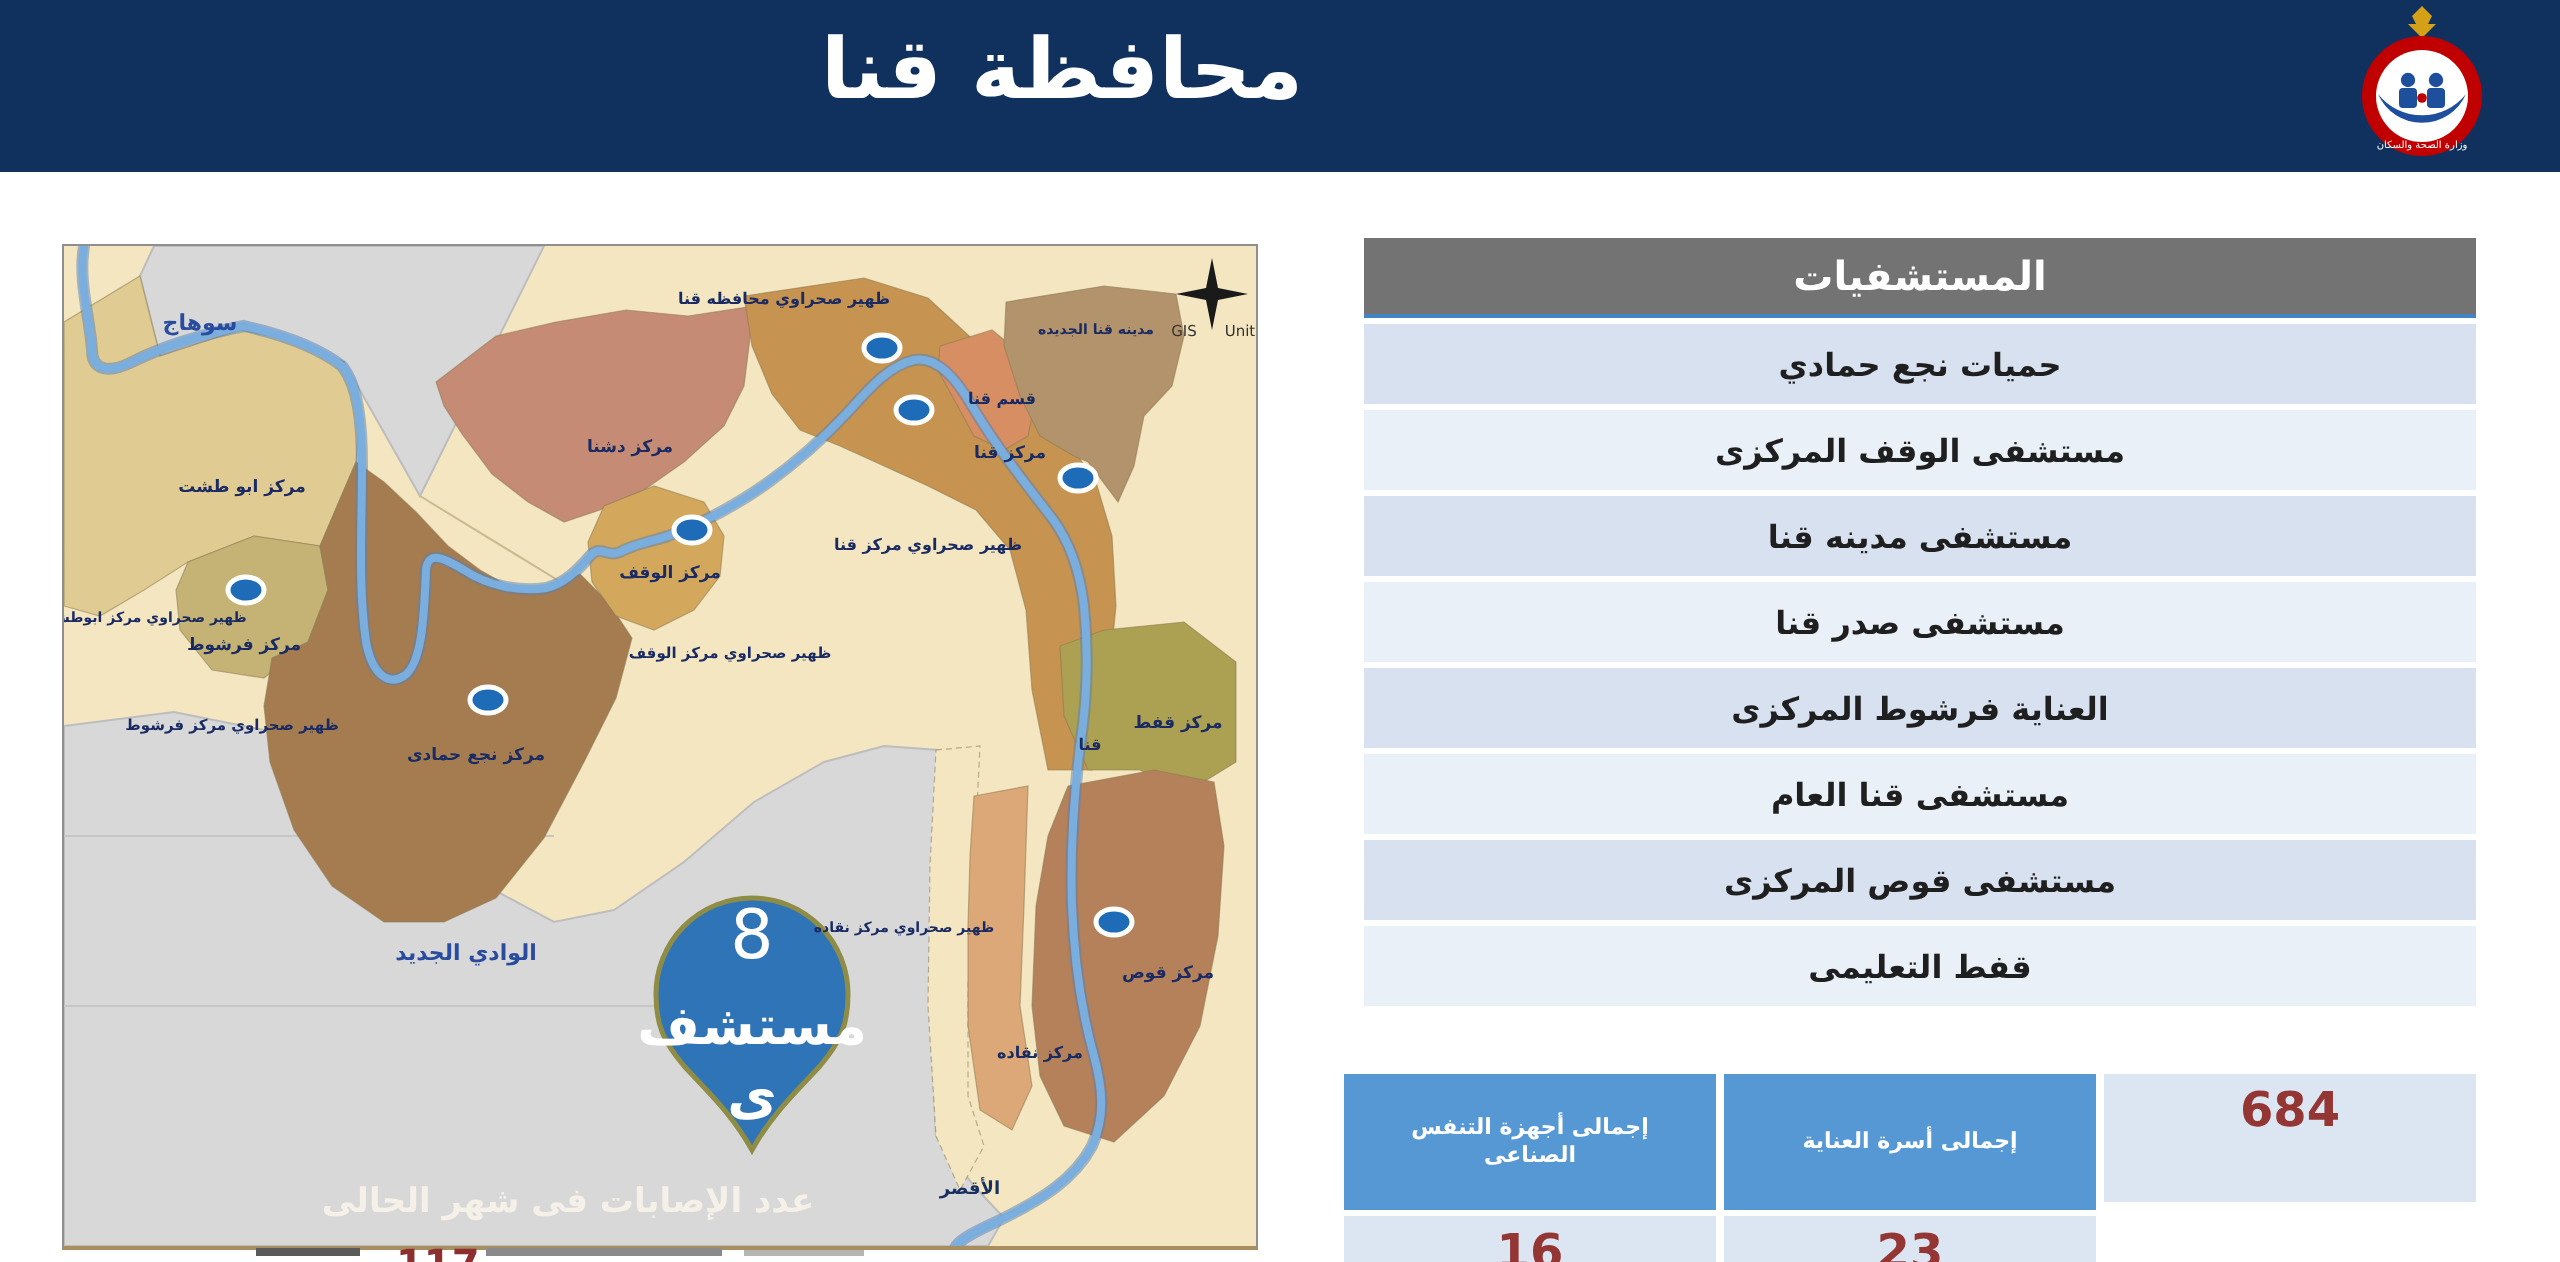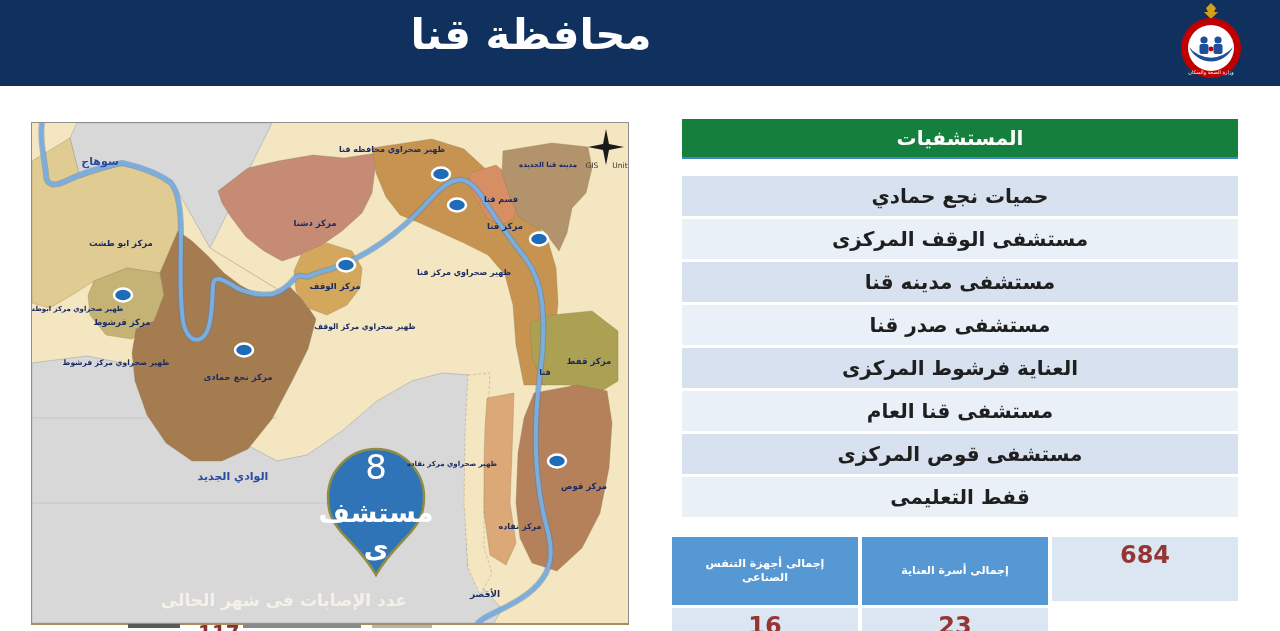--- a/index.html
+++ b/index.html
@@ -23,28 +23,28 @@
   .hospital-dot{fill:#1E6CB7;stroke:#ffffff;stroke-width:2.5}
   .region{stroke:#8a7a52;stroke-width:.6;stroke-opacity:.55}
   
   .frag-117{position:absolute;left:198px;top:620px;color:#8B2F2F;font-weight:bold;font-size:20px;}
   .frag-dash1{position:absolute;left:128px;top:624px;width:52px;height:4px;background:#5a5a5a;}
   .frag-dash2{position:absolute;left:243px;top:624px;width:118px;height:4px;background:#8a8a8a;}
   .frag-dash3{position:absolute;left:372px;top:625px;width:60px;height:3px;background:#b5b5b5;}
   
   .hosp{position:absolute;left:682px;top:119px;width:556px;}
   .hosp-header{
-    height:38px;background:#15803d;border-bottom:2px solid #4384C4;
+    height:38px;background:#737373;border-bottom:2px solid #4384C4;
     color:#ffffff;font-size:20px;font-weight:bold;
-    display:flex;align-items:center;justify-content:center;margin-bottom:17px;
+    display:flex;align-items:center;justify-content:center;margin-bottom:3px;
   }
   .hosp-rows .hosp-row{
     height:40px;margin-bottom:3px;background:#EAF0F8;
     display:flex;align-items:center;justify-content:center;
-    font-size:20px;font-weight:bold;color:#1f1f1f;
+    font-size:16px;font-weight:bold;color:#1f1f1f;
   }
   .hosp-rows .hosp-row:nth-child(odd){background:#D8E1F0;}
   
   .stats{position:absolute;left:672px;top:537px;width:566px;display:flex;gap:4px;}
   .stats-col{flex:1;display:flex;flex-direction:column;gap:3px;}
   .stats-head{
     height:68px;background:#5598D4;color:#ffffff;font-weight:bold;font-size:11px;
     display:flex;align-items:center;justify-content:center;text-align:center;
     line-height:1.3;padding:0 10px;box-sizing:border-box;
   }

